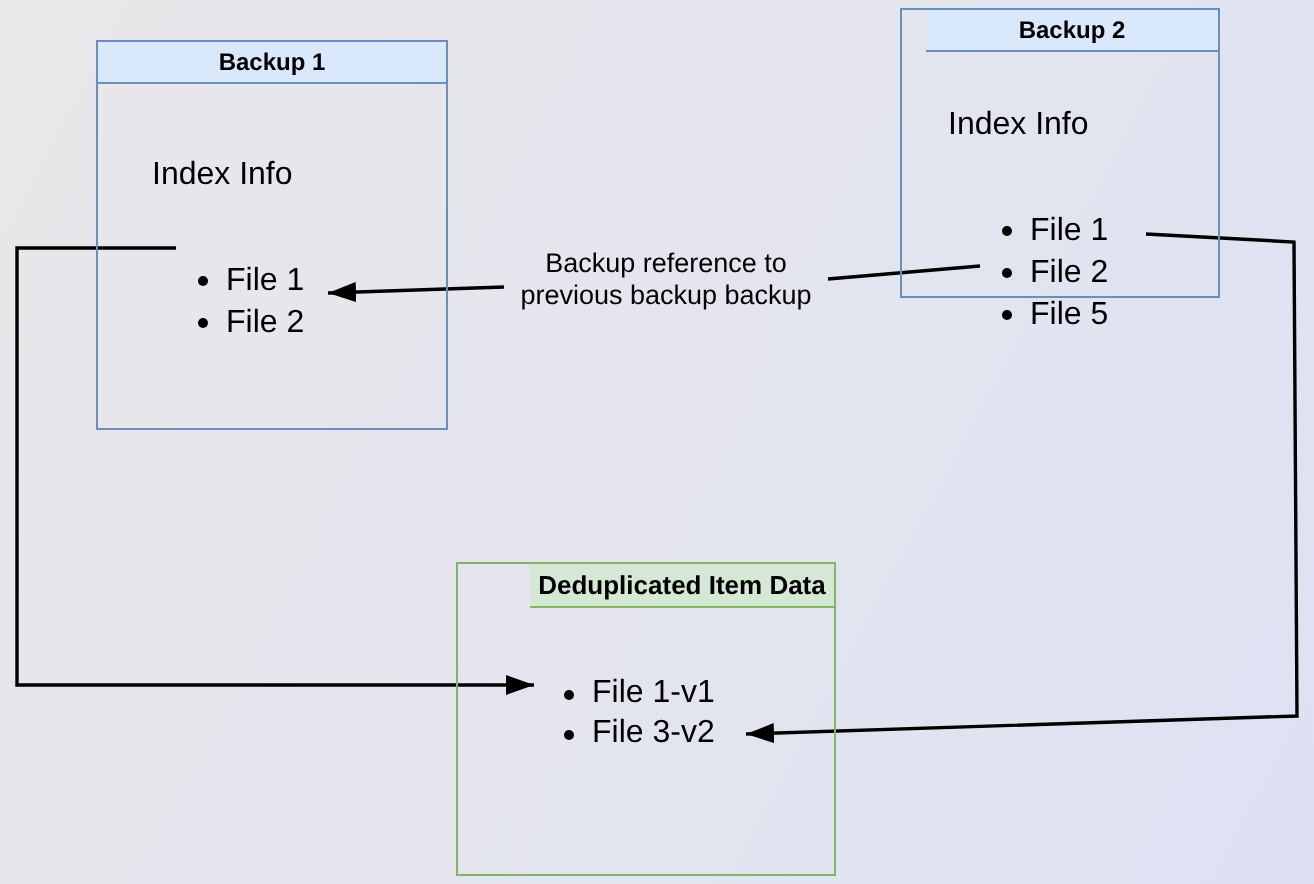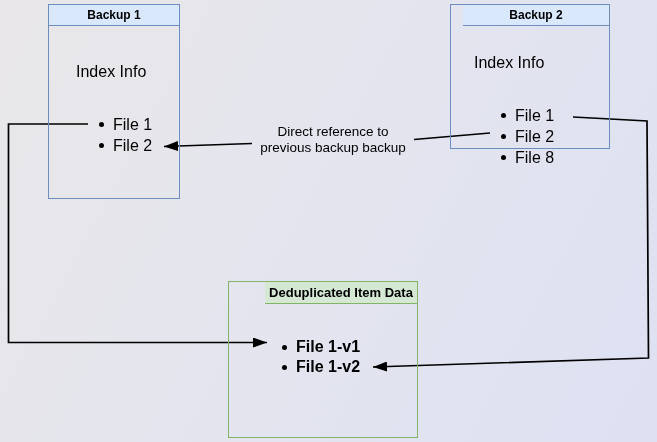--- a/index.html
+++ b/index.html
@@ -57,21 +57,21 @@
   }
   #backup1-subtitle { left: 27px; top: 57px; }
   #backup2-subtitle { left: 23px; top: 48px; }
 
   .list { position: absolute; }
   #backup1-list { left: 50px; top: 109px; }
   #backup2-list { left: 50px; top: 100px; }
   #dedup-list   { left: 53px; top: 55px; }
 
   .li { display: flex; align-items: center; height: 21px; }
-  .box.green .li { height: 20px; font-weight: bold; }
+  .box.green .li { height: 20px; }
   .dot {
     width: 5px; height: 5px;
     border-radius: 50%;
     background: var(--text);
     margin-right: 9px;
     flex: 0 0 auto;
   }
   .li-text { font-size: 16px; white-space: nowrap; }
 
   .edge-label {
@@ -94,21 +94,21 @@
       <marker id="arrowhead" viewBox="0 0 14 10" refX="14" refY="5" markerUnits="userSpaceOnUse" markerWidth="14" markerHeight="10" orient="auto">
         <path d="M0,0 L14,5 L0,10 Z" fill="#000000"></path>
       </marker>
     </defs>
     <path class="edge" d="M 88 124 L 8.5 124 L 8.5 342.5 L 267 342.5" marker-end="url(#arrowhead)"></path>
     <path class="edge" d="M 573 117 L 647 121 L 648.5 358 L 373 367" marker-end="url(#arrowhead)"></path>
     <path class="edge" d="M 490 133 L 414 139.5"></path>
     <path class="edge" d="M 252 143.5 L 164 146.5" marker-end="url(#arrowhead)"></path>
   </svg>
 
-  <div class="box" id="box-backup1" style="left:48px; top:4px; width:132px; height:195px;">
+  <div class="box" id="box-backup1" style="left:48px; top:20px; width:176px; height:195px;">
     <div class="box-header">
       <span>Backup 1</span>
     </div>
     <div class="subtitle" id="backup1-subtitle">Index Info</div>
     <div class="list" id="backup1-list">
         <div class="li">
           <span class="dot"></span>
           <span class="li-text">File 1</span>
         </div>
         <div class="li">
@@ -127,39 +127,39 @@
         <div class="li">
           <span class="dot"></span>
           <span class="li-text">File 1</span>
         </div>
         <div class="li">
           <span class="dot"></span>
           <span class="li-text">File 2</span>
         </div>
         <div class="li">
           <span class="dot"></span>
-          <span class="li-text">File 8</span>
+          <span class="li-text">File 5</span>
         </div>
       </div>
   </div>
 
   <div class="box green" id="box-dedup" style="left:228px; top:281px; width:190px; height:157px;padding-left:36px;">
     <div class="box-header">
       <span>Deduplicated Item Data</span>
     </div>
     <div class="list" id="dedup-list">
         <div class="li">
           <span class="dot"></span>
           <span class="li-text">File 1-v1</span>
         </div>
         <div class="li">
           <span class="dot"></span>
-          <span class="li-text">File 1-v2</span>
+          <span class="li-text">File 3-v2</span>
         </div>
       </div>
   </div>
 
   <div class="edge-label">
-    <div>Direct reference to</div>
+    <div>Backup reference to</div>
     <div>previous backup backup</div>
   </div>
 
 </div>
 
 </body></html>

